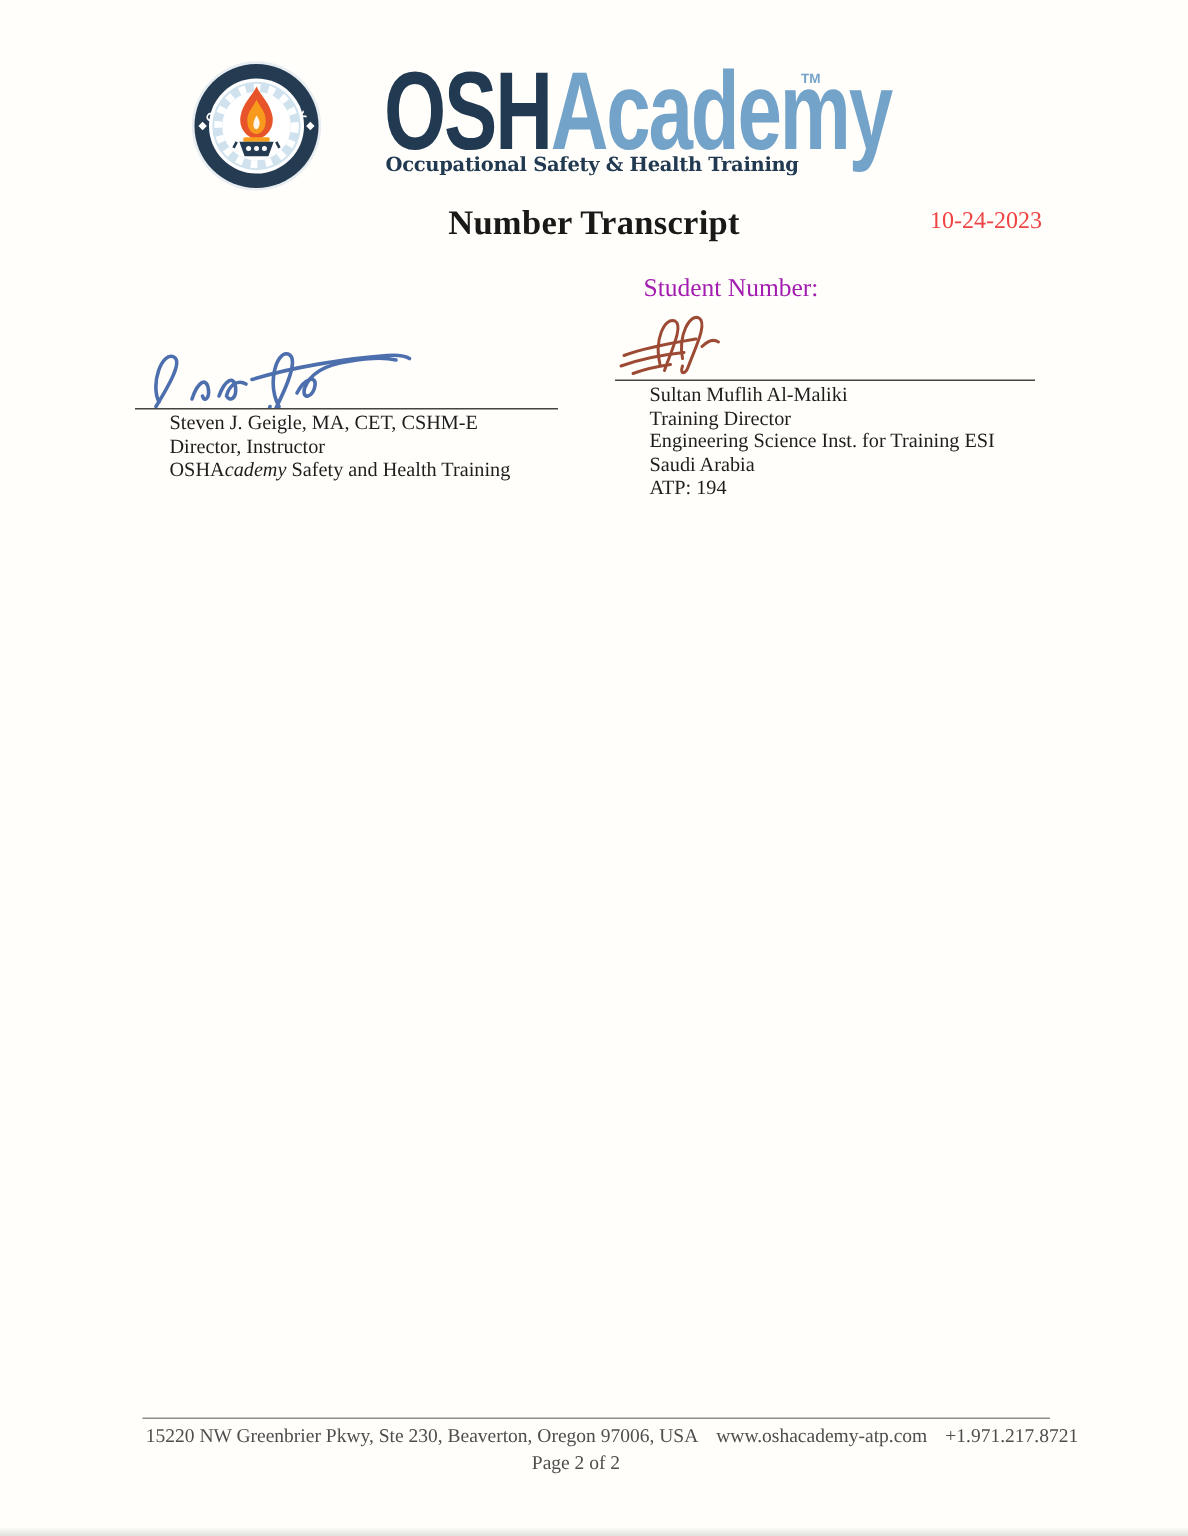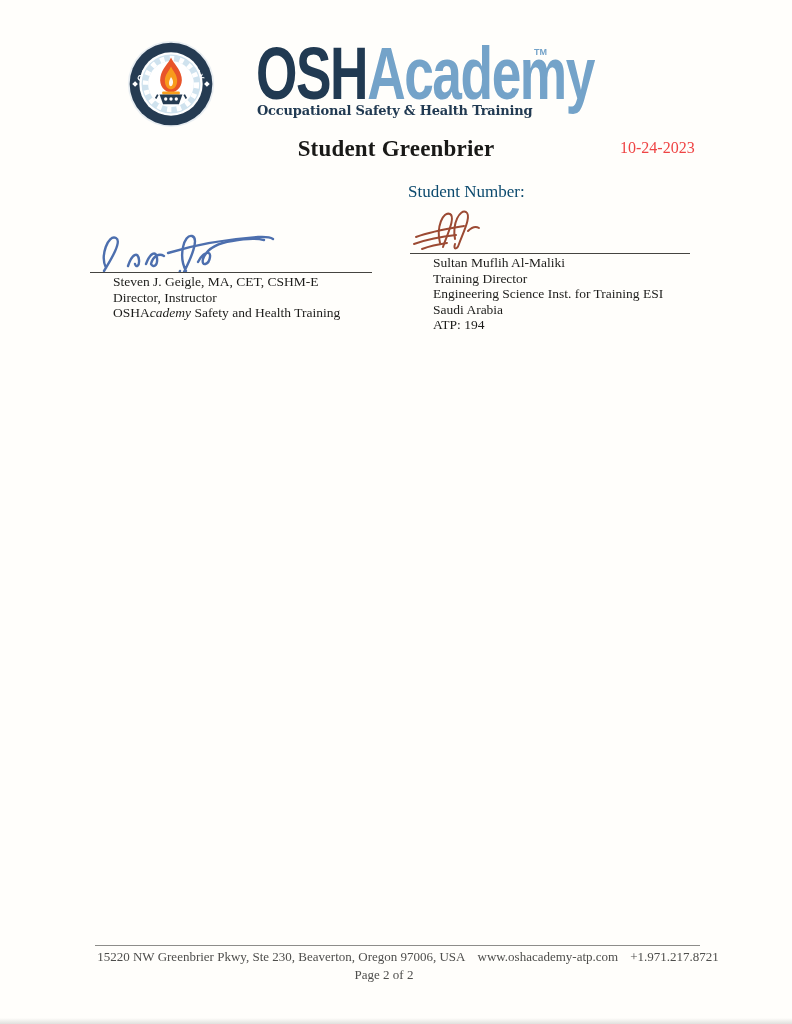--- a/index.html
+++ b/index.html
@@ -31,22 +31,22 @@
   
   .doc-title{
     position:absolute;left:0;top:136px;width:792px;text-align:center;
     font-size:23px;font-weight:bold;color:#191917;letter-spacing:0.2px;
   }
   .doc-date{
     position:absolute;left:620px;top:139px;
     font-size:16px;color:#ef4444;
   }
   .student-number{
-    position:absolute;left:408px;top:182px;
-    font-size:17px;color:#0c4a6e;
+    position:absolute;left:429px;top:182px;
+    font-size:17px;color:#a21caf;
   }
   
   .sig-block{position:absolute;}
   .sig-left{left:90px;top:226px;width:282px;}
   .sig-right{left:410px;top:207px;width:280px;}
   .sig-art{display:block;width:100%;height:46px;}
   .sig-lines{
     border-top:1.5px solid #454440;padding-top:1px;
     font-size:13.5px;line-height:15.5px;color:#1d1d1b;
   }
@@ -102,21 +102,21 @@
       <circle cx="44" cy="67" r="1.9" fill="#ffffff"></circle>
       <circle cx="50" cy="67" r="1.9" fill="#ffffff"></circle>
       <circle cx="56" cy="67" r="1.9" fill="#ffffff"></circle>
     </g>
   </svg>
 
   <div class="brand"><span class="osh">OSH</span><span class="academy">Academy</span></div>
   <div class="trademark">TM</div>
   <div class="tagline">Occupational Safety &amp; Health Training</div>
 
-  <div class="doc-title">Student Greenbrier</div>
+  <div class="doc-title">Number Transcript</div>
   <div class="doc-date">10-24-2023</div>
   <div class="student-number">Student Number:</div>
 
   <div class="sig-block sig-left">
     <svg class="sig-art" viewBox="0 0 282 46">
       <g fill="none" stroke="#4d6fae" stroke-width="2.4" stroke-linecap="round" stroke-linejoin="round">
         <path d="M16,42 C10,30 18,8 26,12 C32,15 22,32 14,45"></path>
         <path d="M38,40 C42,28 48,25 49,34 C49.6,40 46,42 45,38"></path>
         <path d="M56,38 C60,27 66,24 67,32 C68,40 63,42 61,38 C63,30 69,27 74,30"></path>
         <path d="M96,45 C88,30 94,8 102,10 C110,12.5 100,34 94,46 C92,52 88,51 90,45"></path>

